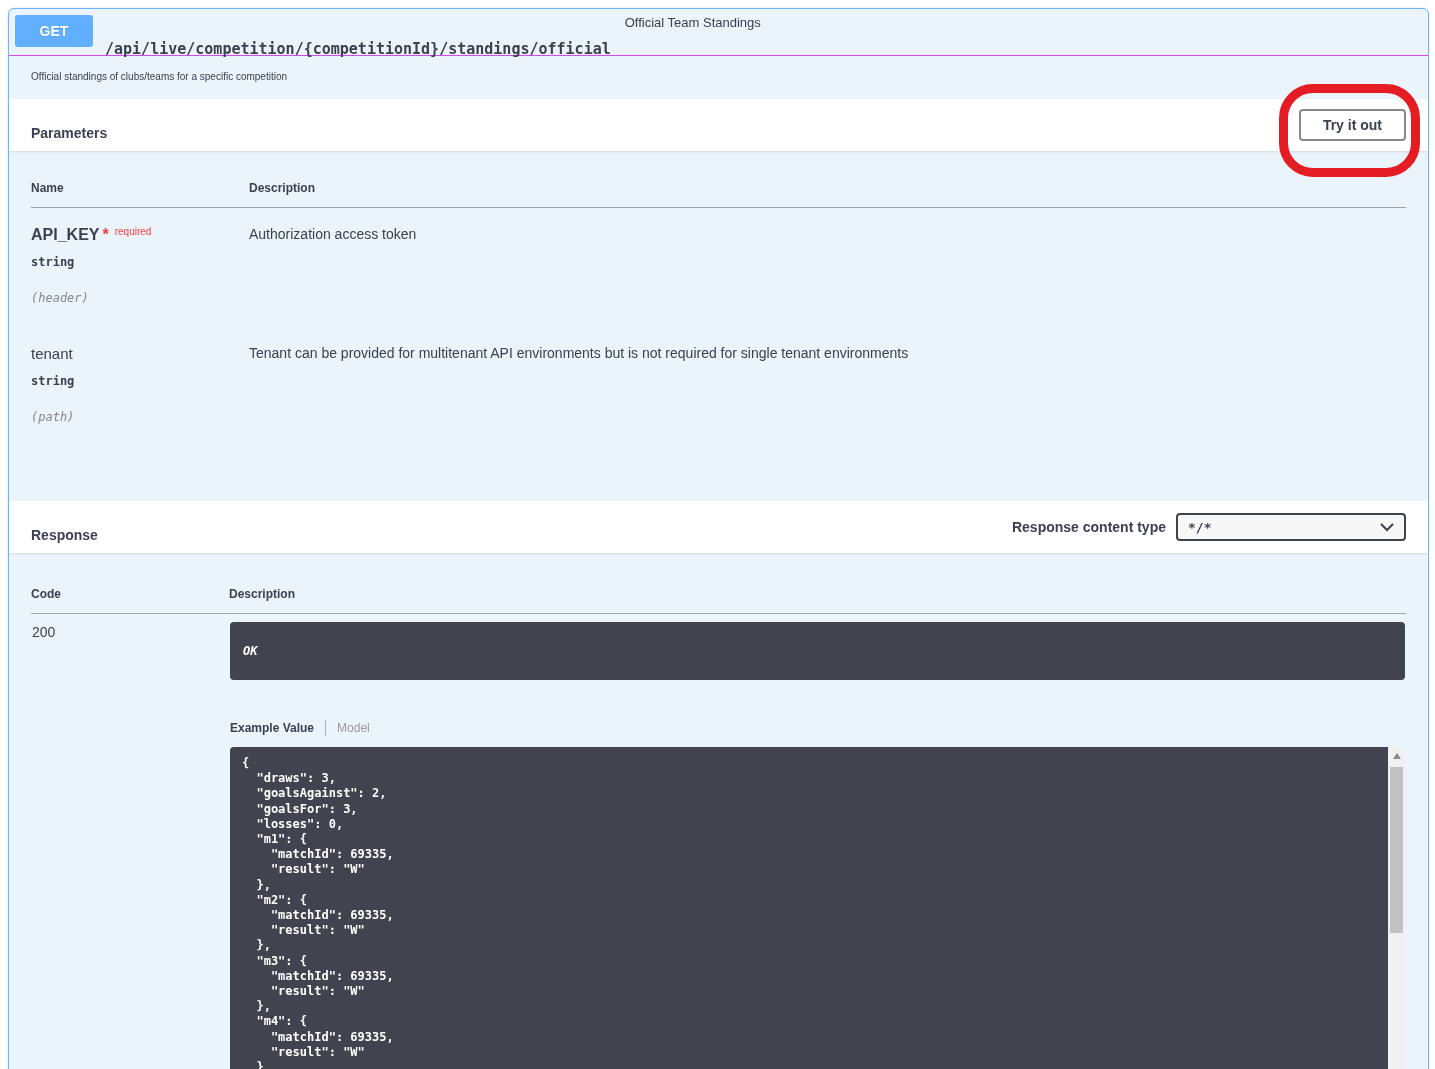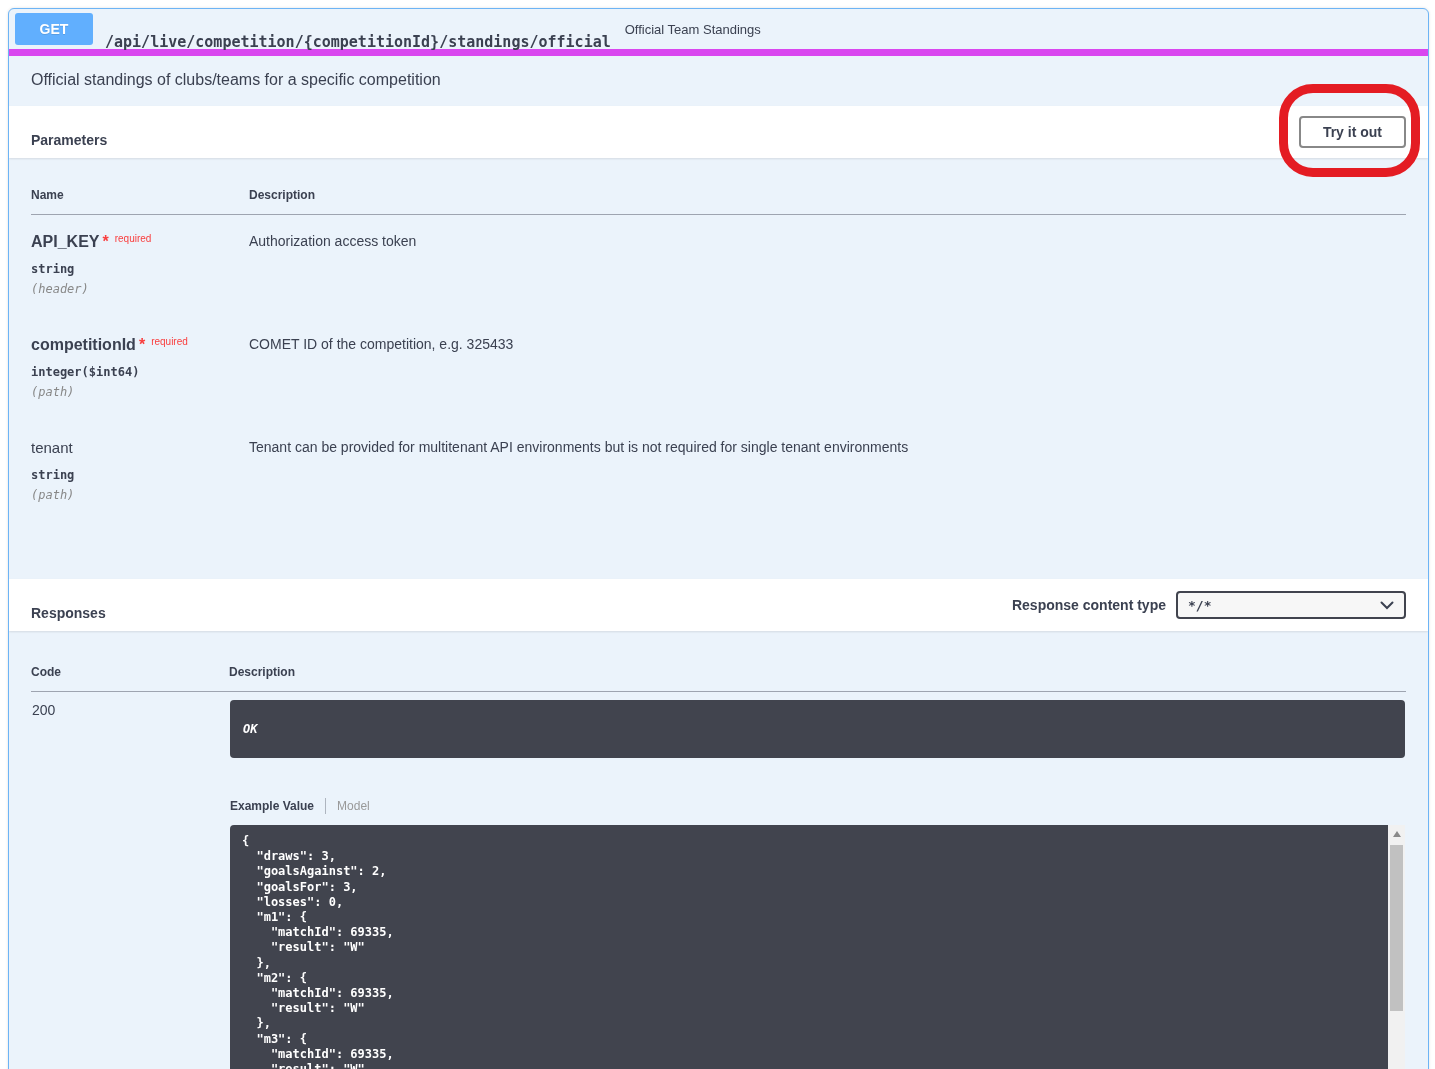--- a/index.html
+++ b/index.html
@@ -16,41 +16,41 @@
     position:absolute; left:8px; top:8px;
     width:1421px; height:1100px;
     background:#ebf3fb;
     border:1px solid #6db4f5;
     border-radius:6px;
     box-shadow:0 0 3px rgba(0,0,0,.12);
     overflow:hidden;
   }
   
   .opblock-summary {
-    display:flex; align-items:center;
+    display:flex; align-items:flex-start;
     padding:6px; height:47px;
-    border-bottom:7px solid #d946ef;
+    border-bottom:1px solid #d946ef;
     cursor:pointer;
   }
   .method-badge {
     width:78px; padding:8px 0; text-align:center;
     background:#61affe; color:#fff;
     font-size:14px; font-weight:bold;
     border-radius:3px;
     text-shadow:0 1px 0 rgba(0,0,0,.1);
   }
   .opblock-path {
     margin-left:12px;
     font-family:"DejaVu Sans Mono", monospace;
     font-weight:700; font-size:15px;margin-top:25px;
   }
   .opblock-summary-desc { margin-left:14px; font-size:13px; }
 
   
-  .opblock-description { padding:15px 22px 17px; font-size:16px; }
+  .opblock-description { padding:15px 22px 17px; font-size:10px; }
 
   
   .section-header {
     background:#fff;
     min-height:52px;
     display:flex; align-items:center; justify-content:space-between;
     padding:8px 22px;
     box-shadow:0 1px 2px rgba(0,0,0,.1);
   }
   .section-title { font-size:14px; font-weight:bold;margin-top:16px; }
@@ -94,21 +94,21 @@
   .required-label {
     color:#f93e3e; font-size:10px;
     position:relative; top:-5px; margin-left:6px;
   }
   .param-type {
     font-family:"DejaVu Sans Mono", monospace;
     font-size:12px; font-weight:700; margin-top:11px;
   }
   .param-in {
     font-family:"DejaVu Sans Mono", monospace;
-    font-size:12px; font-style:italic; color:#888; margin-top:6px;
+    font-size:12px; font-style:italic; color:#888; margin-top:22px;
   }
 
   
   .content-type-group { display:flex; align-items:center; }
   .content-type-label { font-size:14px; font-weight:bold; margin-right:10px; }
   .select {
     width:230px; height:28px;
     border:2px solid #41444e; border-radius:4px;
     background:#f7f7f7;
     display:flex; align-items:center; justify-content:space-between;
@@ -204,43 +204,33 @@
               <span class="param-name">API_KEY</span><span class="required-star">*</span><span class="required-label">required</span>
             </div>
             <div class="param-type">string</div>
             <div class="param-in">(header)</div>
           </td>
           <td class="param-desc-cell">Authorization access token</td>
         </tr>
         <tr>
           <td class="param-name-cell">
             <div>
-              <span class="param-name">competitionId</span><span class="required-star">*</span><span class="required-label">required</span>
-            </div>
-            <div class="param-type">integer($int64)</div>
-            <div class="param-in">(path)</div>
-          </td>
-          <td class="param-desc-cell">COMET ID of the competition, e.g. 325433</td>
-        </tr>
-        <tr>
-          <td class="param-name-cell">
-            <div>
               <span class="param-name optional">tenant</span><span class="required-star"></span><span class="required-label"></span>
             </div>
             <div class="param-type">string</div>
             <div class="param-in">(path)</div>
           </td>
           <td class="param-desc-cell">Tenant can be provided for multitenant API environments but is not required for single tenant environments</td>
         </tr>
       </tbody>
     </table>
   </div>
 
   <div class="section-header">
-    <span class="section-title">Responses</span>
+    <span class="section-title">Response</span>
     <div class="content-type-group">
       <span class="content-type-label">Response content type</span>
       <div class="select">
         <span>*/*</span>
         <span>
           <svg width="14" height="9" viewBox="0 0 14 9">
               <path d="M1.5 1.5 L7 7 L12.5 1.5" stroke="#3b4151" stroke-width="2" fill="none" stroke-linecap="round"></path>
             </svg>
         </span>
       </div>

